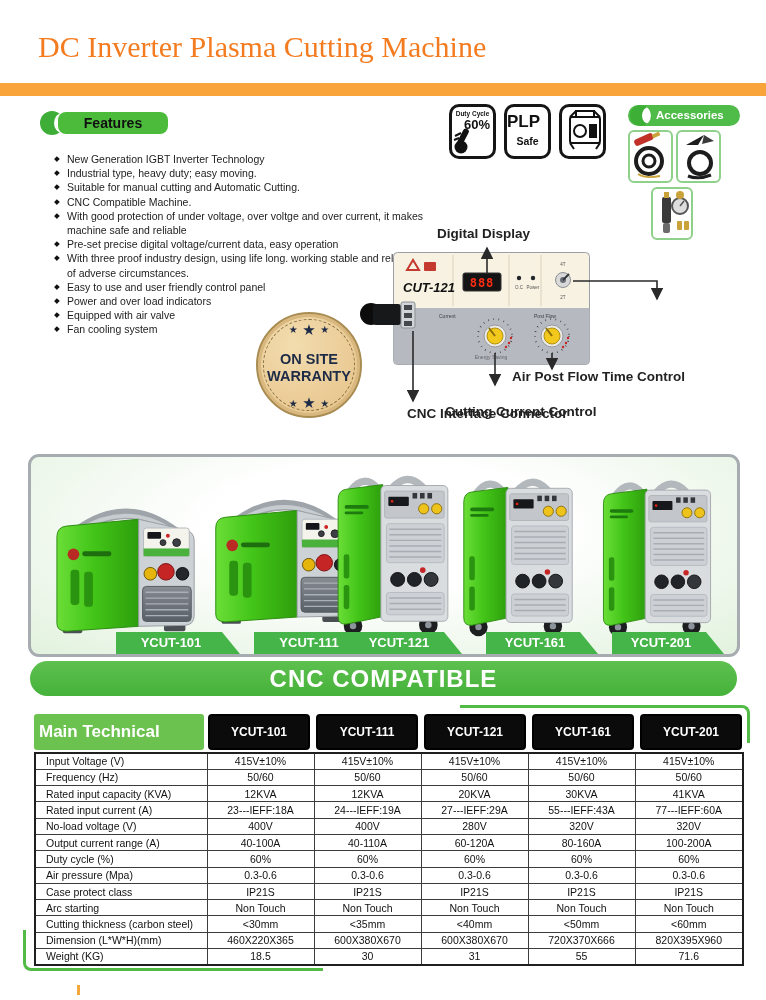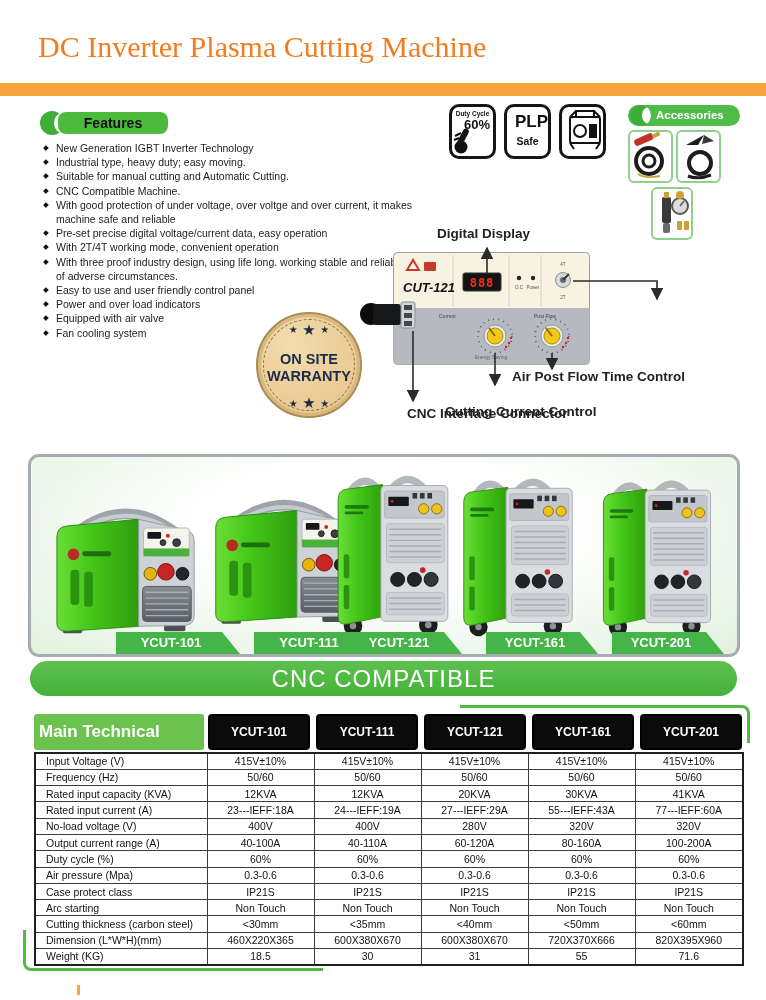--- a/index.html
+++ b/index.html
@@ -13,31 +13,31 @@
   .orange-bar{position:absolute;left:0;top:83px;width:766px;height:13px;background:#f9a33b;}
 
   
   .features-dot{position:absolute;left:40px;top:111px;width:24px;height:24px;border-radius:50%;
                 background:#3fae38;overflow:hidden;}
   .features-dot::after{content:"";position:absolute;left:14px;top:2px;width:16px;height:20px;
                 border-radius:50%;background:#fff;}
   .features-pill{position:absolute;left:58px;top:112px;width:110px;height:22px;background:#4cbb3c;
                 border-radius:8px;color:#101010;font-size:14px;font-weight:bold;text-align:center;
                 line-height:22px;}
-  ul.features{position:absolute;left:42px;top:140px;width:404px;margin:1px;padding:0;list-style:none;}
+  ul.features{position:absolute;left:42px;top:140px;width:404px;margin:12px;padding:0;list-style:none;}
   ul.features li{position:relative;padding-left:13px;font-size:10.5px;line-height:14.2px;color:#1c1c1c;}
   ul.features li::before{content:"◆";position:absolute;left:0;top:0;font-size:7.5px;line-height:14.2px;color:#111;}
 
   
   .badge{position:absolute;top:104px;width:47px;height:55px;border:3px solid #151515;border-radius:10px;
          background:#fff;}
   .badge.b1{left:449px;} .badge.b2{left:504px;} .badge.b3{left:559px;}
   .badge .duty-top{position:absolute;left:0;top:3px;width:100%;text-align:center;font-size:6.5px;font-weight:bold;color:#111;}
   .badge .duty-val{position:absolute;right:3px;top:10px;font-size:13px;font-weight:bold;color:#111;}
-  .badge .plp{position:absolute;left:0;top:5px;width:100%;text-align:right;font-size:17px;font-weight:900;color:#111;}
+  .badge .plp{position:absolute;left:0;top:5px;width:100%;text-align:left;font-size:17px;font-weight:900;color:#111;}
   .badge .safe{position:absolute;left:0;top:28px;width:100%;text-align:center;font-size:10.5px;font-weight:bold;color:#111;}
   .badge svg{position:absolute;left:0;bottom:0;}
 
   
   .acc-pill{position:absolute;left:628px;top:105px;width:112px;height:21px;background:#4fbb49;border-radius:11px;}
   .acc-dot{position:absolute;left:630px;top:105px;width:21px;height:21px;border-radius:50%;background:#3daf36;overflow:hidden;z-index:2;}
   .acc-dot::after{content:"";position:absolute;left:12px;top:2px;width:14px;height:17px;border-radius:50%;background:#fff;}
   .acc-label{position:absolute;left:656px;top:105px;height:21px;line-height:21px;color:#fff;font-size:11.5px;font-weight:bold;z-index:2;}
   .acc-box{position:absolute;width:45px;height:53px;background:#fff;border:2px solid #8fd08a;border-radius:6px;}
   .acc-a{left:628px;top:130px;} .acc-b{left:676px;top:130px;} .acc-c{left:651px;top:187px;width:42px;}
@@ -74,21 +74,21 @@
   .m4{left:457px;top:469px;width:122px;height:170px;}
   .m5{left:598px;top:471px;width:118px;height:168px;}
   .prod-label{position:absolute;top:632px;height:22px;background:#46b549;color:#fff;font-size:13px;
               font-weight:bold;text-align:center;line-height:22px;z-index:3;
               clip-path:polygon(0 0, calc(100% - 18px) 0, 100% 100%, 0 100%);padding-right:14px;}
   .pl1{left:116px;width:124px;} .pl2{left:254px;width:124px;} .pl3{left:350px;width:112px;}
   .pl4{left:486px;width:112px;} .pl5{left:612px;width:112px;}
 
   
   .cnc-banner{position:absolute;left:30px;top:661px;width:707px;height:35px;border-radius:18px;
-              background:linear-gradient(#5ec04f,#45b23a);color:#fff;font-weight:400;font-size:24px;
+              background:linear-gradient(#5ec04f,#45b23a);color:#fff;font-weight:700;font-size:24px;
               text-align:center;line-height:35px;letter-spacing:1px;}
 
   
   .tbl-frame-tr{position:absolute;left:460px;top:705px;width:290px;height:38px;
               border-top:3px solid #52bb45;border-right:3px solid #52bb45;border-top-right-radius:8px;}
   .tbl-frame-bl{position:absolute;left:23px;top:930px;width:300px;height:41px;
               border-left:3px solid #52bb45;border-bottom:3px solid #52bb45;border-bottom-left-radius:8px;}
   .param-head{position:absolute;left:34px;top:714px;width:170px;height:36px;background:#6cc24e;
               color:#fff;font-size:17px;font-weight:bold;line-height:36px;padding-left:5px;border-radius:3px;}
   .model-row{position:absolute;left:208px;top:714px;width:534px;display:flex;gap:6px;}
@@ -201,21 +201,20 @@
   <div class="features-dot" data-interactable="false"></div>
   <div class="features-pill" data-interactable="false">Features</div>
   <ul class="features" data-interactable="false">
 
   <li data-interactable="false">New Generation IGBT Inverter Technology</li>
       <li data-interactable="false">Industrial type, heavy duty; easy moving.</li>
       <li data-interactable="false">Suitable for manual cutting and Automatic Cutting.</li>
       <li data-interactable="false">CNC Compatible Machine.</li>
       <li data-interactable="false">With good protection of under voltage, over voltge and over current, it makes machine safe and reliable</li>
       <li data-interactable="false">Pre-set precise digital voltage/current data, easy operation</li>
-      <li data-interactable="false">With 2T/4T working mode, convenient operation</li>
       <li data-interactable="false">With three proof industry design, using life long. working stable and reliable in kinds of adverse circumstances.</li>
       <li data-interactable="false">Easy to use and user friendly control panel</li>
       <li data-interactable="false">Power and over load indicators</li>
       <li data-interactable="false">Equipped with air valve</li>
       <li data-interactable="false">Fan cooling system</li>
     </ul>
 
   <div class="badge b1" data-interactable="false">
     <div class="duty-top" data-interactable="false">Duty Cycle</div>
     <div class="duty-val" data-interactable="false">60%</div>

